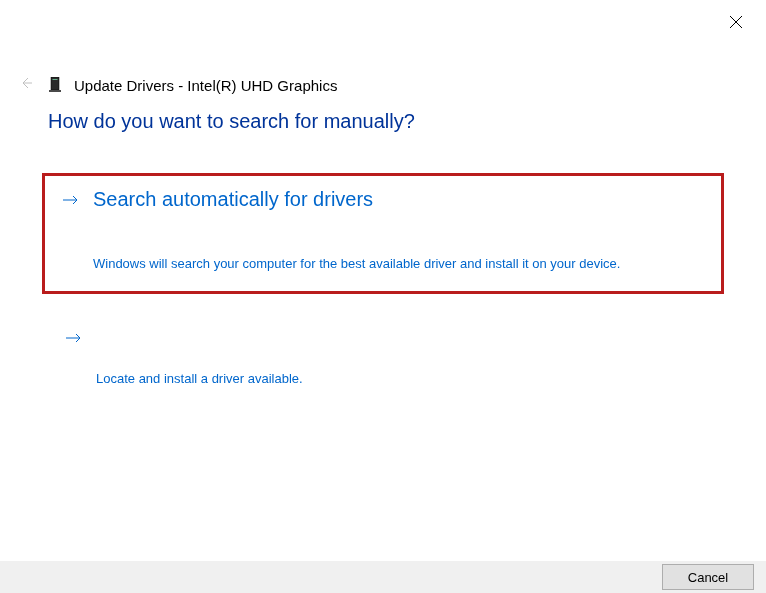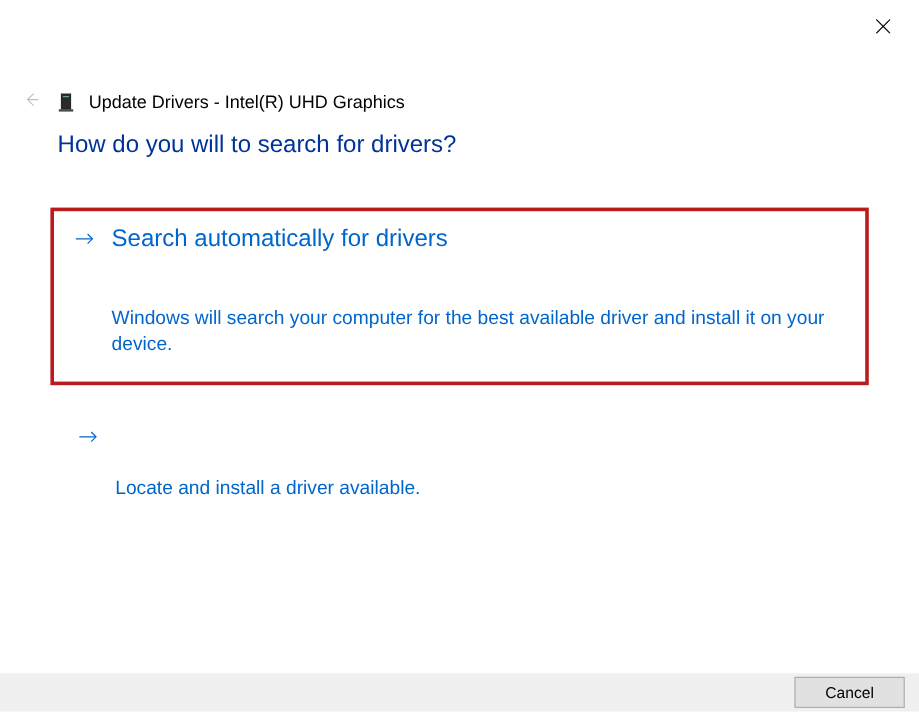--- a/index.html
+++ b/index.html
@@ -96,21 +96,21 @@
     .option-body {
       flex: 1;
     }
     .option-title {
       font-size: 20px;
       color: #0066cc;
       font-weight: 400;
       margin-bottom: 4px;
     }
     .option-desc {
-      font-size: 16px;
+      font-size: 13px;
       color: #0066cc;
       line-height: 1.4;
       margin-top: 44px;
     }
     .footer {
       position: absolute;
       bottom: 0;
       left: 0;
       right: 0;
       height: 32px;
@@ -154,21 +154,21 @@
         <rect x="3" y="0" width="8" height="13" fill="#2a2a2a" stroke="#000" stroke-width="0.5"></rect>
         <rect x="1" y="13" width="12" height="2" fill="#4a4a4a"></rect>
         <rect x="4.5" y="2" width="5" height="1" fill="#6a8"></rect>
       </svg>
     </span>
     <span class="title-text">Update Drivers - Intel(R) UHD Graphics</span>
   </div>
 </div>
 
 <div class="content">
-  <h1 class="heading">How do you will to search for drivers?</h1>
+  <h1 class="heading">How do you want to search for manually?</h1>
 
   <div class="options">
     <div class="option highlighted">
       <span class="arrow-icon">
         <svg width="16" height="12" viewBox="0 0 16 12">
           <line x1="0" y1="6" x2="14" y2="6" stroke="#0066cc" stroke-width="1"></line>
           <path d="M10 2 L14 6 L10 10" stroke="#0066cc" stroke-width="1" fill="none"></path>
         </svg>
       </span>
       <div class="option-body">

